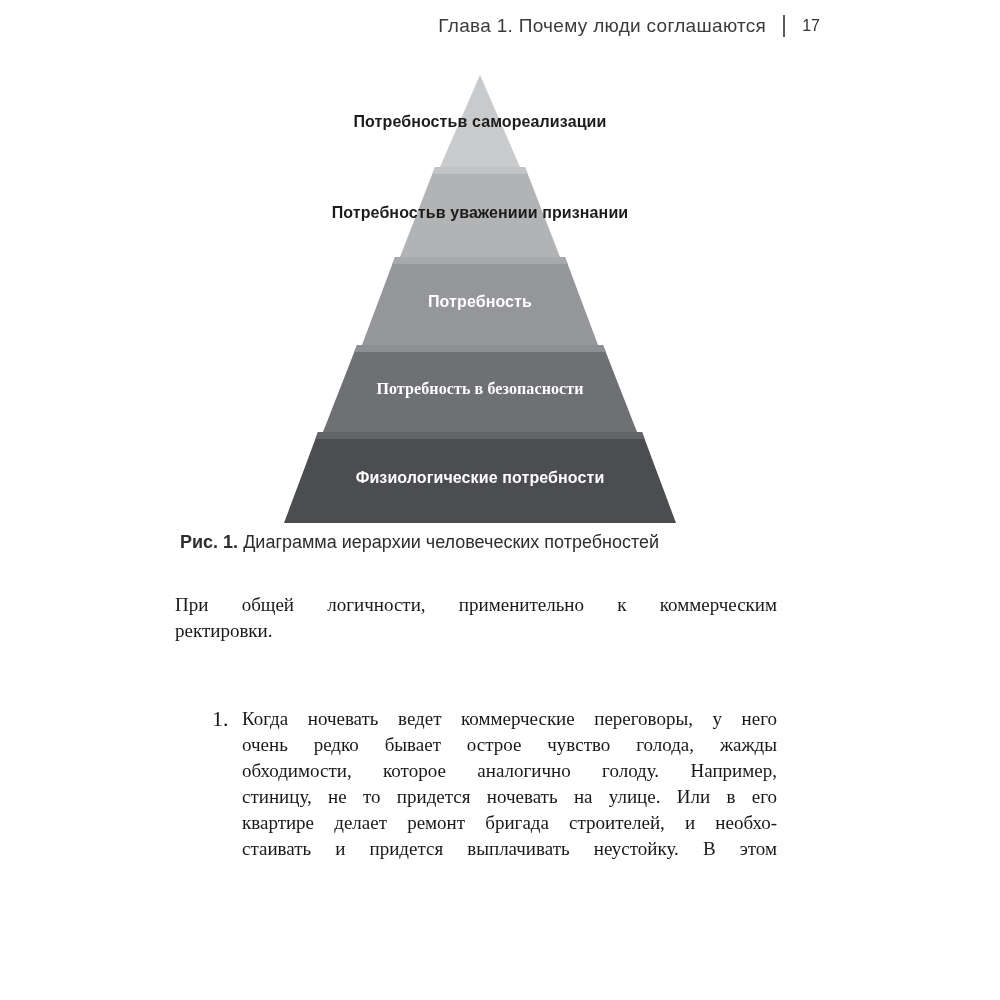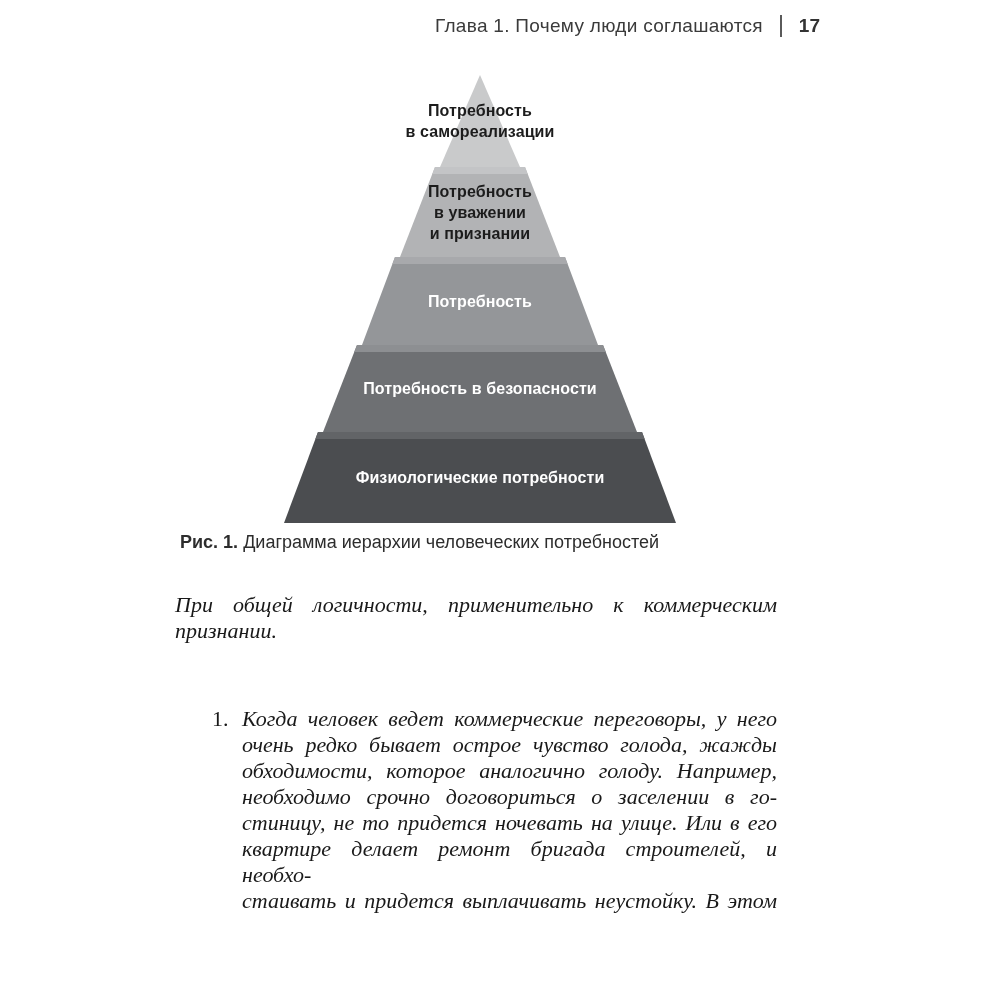--- a/index.html
+++ b/index.html
@@ -9,44 +9,44 @@
   }
 
   
   .header {
     position:absolute; top:13px; left:0; right:180px; height:26px;
     display:flex; justify-content:flex-end; align-items:center; gap:17px;
     font-family:"Liberation Sans", sans-serif;
   }
   .header-title { font-size:19px; color:#3b3b3b; letter-spacing:0.3px; }
   .header-sep { width:2px; height:22px; background:#5a5a5a; }
-  .page-num { font-size:19px; font-weight:bold; color:#333333;text-align:right; }
+  .page-num { font-size:16px; font-weight:normal; color:#333333;text-align:right; }
 
   
   .pyramid { position:absolute; left:280px; top:75px; width:400px; height:448px; }
   #pyramid-tiers, #pyramid-labels { position:absolute; inset:0; }
   .tier { position:absolute; left:0; width:100%; }
   .bevel { position:absolute; top:0; left:0; right:0; height:7px; }
   .tier-label {
     position:absolute; left:-50px; right:-50px;
-    display:flex; flex-direction:column; justify-content:center; align-items:center;
+    display:flex; flex-direction:row; justify-content:center; align-items:center;
     text-align:center; font-family:"Liberation Sans", sans-serif;
     font-weight:bold; font-size:16px; line-height:21px; letter-spacing:0.1px;
   }
 
   
   .caption {
     position:absolute; top:530px; left:180px; width:600px; 
     font-family:"Liberation Sans", sans-serif; font-size:18px; line-height:24px; color:#2d2d2d;
   }
   .caption .cap-text { margin-left:0.28em; }
 
   
   .body-par { position:absolute; left:175px; top:592px; width:602px; }
-  .tline { text-align:justify; text-align-last:justify; font-size:22px; line-height:26px;font-style:italic; }
+  .tline { text-align:justify; text-align-last:justify; font-size:19px; line-height:26px; }
   .tline-end { text-align:left; text-align-last:left; }
 
   .list-item { position:absolute; left:175px; top:706px; width:602px; display:flex; }
   .list-num { margin-left:37px; width:30px; font-size:22px; line-height:26px; flex:none; }
   .list-lines { width:535px; flex:none; }
 </style>
 </head>
 <body>
 
 <div class="page">
@@ -79,46 +79,45 @@
           <div>в самореализации</div>
         </div>
         <div class="tier-label" style="top: 92px; height: 90px; color: rgb(28, 28, 28);">
           <div>Потребность</div>
           <div>в уважении</div>
           <div>и признании</div>
         </div>
         <div class="tier-label" style="top: 182px; height: 88px; color: rgb(255, 255, 255);">
           <div>Потребность</div>
         </div>
-        <div class="tier-label" style="top: 270px; height: 87px; color: rgb(255, 255, 255);">
+        <div class="tier-label" style="top: 270px; height: 87px; color: rgb(255, 255, 255); font-family: Liberation Serif, serif;">
           <div>Потребность в безопасности</div>
         </div>
         <div class="tier-label" style="top: 357px; height: 91px; color: rgb(255, 255, 255);">
           <div>Физиологические потребности</div>
         </div>
       </div>
   </div>
 
   <div class="caption">
     <div>
       <b>Рис. 1.</b><span class="cap-text">Диаграмма иерархии человеческих потребностей</span>
     </div>
   </div>
 
   <div class="body-par">
       <div class="tline">При общей логичности, применительно к коммерческим</div>
-      <div class="tline tline-end">признании.</div>
+      <div class="tline tline-end">ректировки.</div>
     </div>
 
   <div class="list-item">
     <div class="list-num">1.</div>
     <div class="list-lines">
-        <div class="tline">Когда человек ведет коммерческие переговоры, у него</div>
+        <div class="tline">Когда ночевать ведет коммерческие переговоры, у него</div>
         <div class="tline">очень редко бывает острое чувство голода, жажды</div>
         <div class="tline">обходимости, которое аналогично голоду. Например,</div>
-        <div class="tline">необходимо срочно договориться о заселении в го-</div>
         <div class="tline">стиницу, не то придется ночевать на улице. Или в его</div>
         <div class="tline">квартире делает ремонт бригада строителей, и необхо-</div>
         <div class="tline">стаивать и придется выплачивать неустойку. В этом</div>
       </div>
   </div>
 
 </div>
 
 </body></html>

